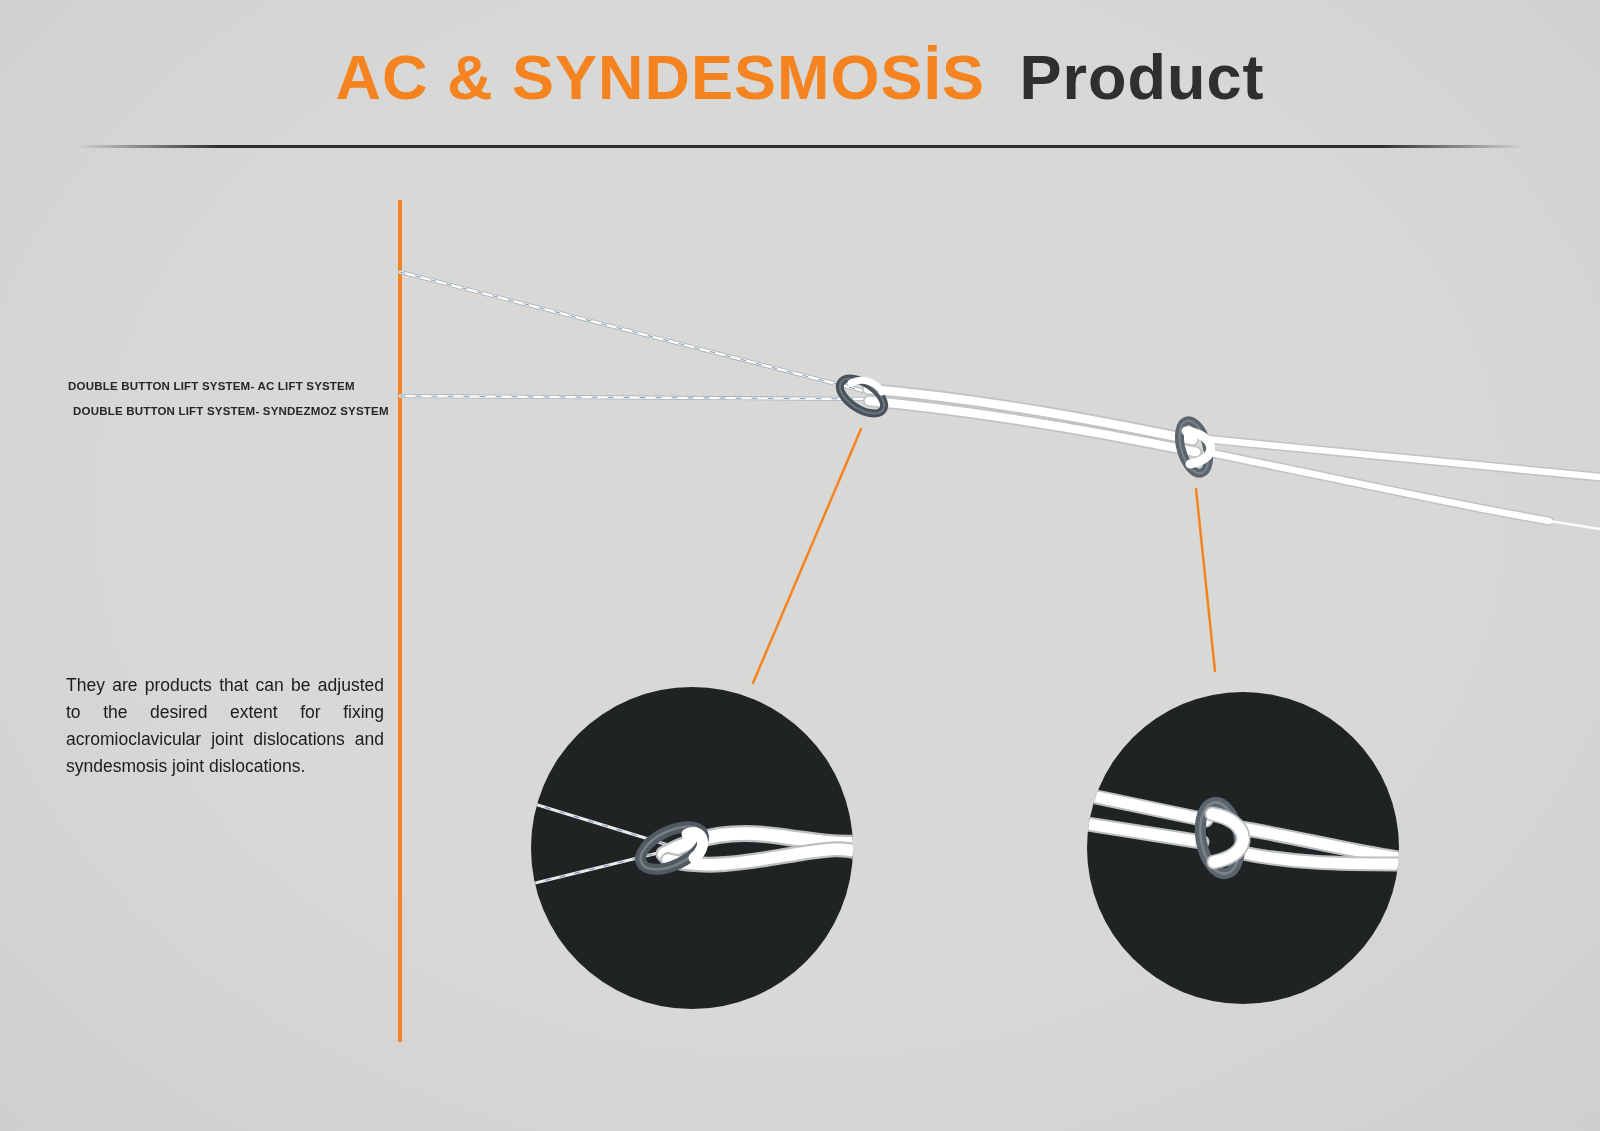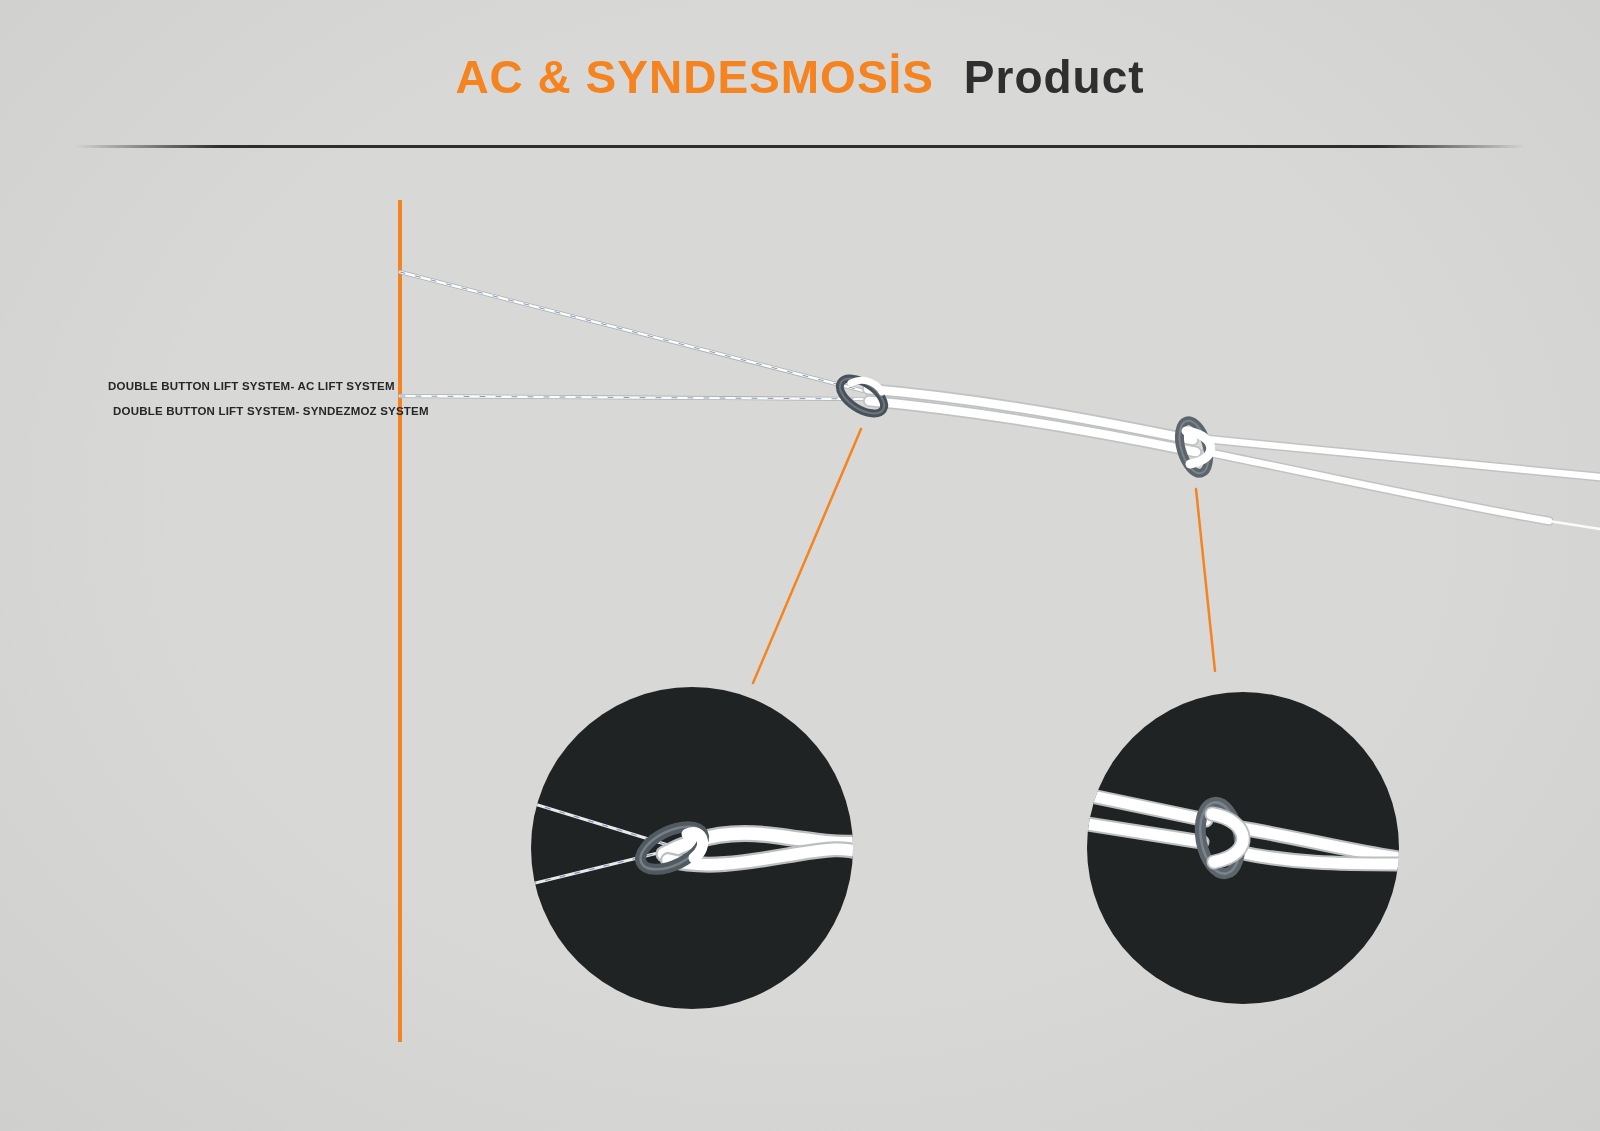--- a/index.html
+++ b/index.html
@@ -9,21 +9,21 @@
     margin:0 auto;
     background:radial-gradient(ellipse at 50% 45%, #d8d8d6 55%, #cfcfce 100%);
     font-family:"Liberation Sans", sans-serif;
     overflow:hidden;
   }
 
   
   .title {
     position:absolute; top:46px; left:0; width:100%;
     text-align:center;
-    font-size:46px; line-height:62px;
+    font-size:63px; line-height:62px;
     letter-spacing:1px;
     margin:0;
     white-space:nowrap;
   }
   .title .hl   { color:#F5831F; font-weight:800; }
   .title .rest { color:#2f2f2f; font-weight:600; margin-left:16px; }
 
   .divider {
     position:absolute; top:145px; left:75px; width:1450px; height:3px;
     border-radius:2px;
@@ -36,21 +36,21 @@
     position:absolute; left:398px; top:200px;
     width:4px; height:842px;
     background:#F5831F;
   }
 
   .sys-labels {
     position:absolute; left:68px; top:379px;
     font-size:11.5px; font-weight:bold;
     color:#262626; letter-spacing:0.2px;
   }
-  .sys-labels .sys-label { line-height:14px;margin-left:40px; }
+  .sys-labels .sys-label { line-height:14px; }
   .sys-labels .sys-label + .sys-label { margin-top:11px; padding-left:5px;text-align:right; }
 
   .desc {
     position:absolute; left:66px; top:672px; width:318px;
     font-size:17.5px; line-height:27px;
     color:#1c1c1c;
     text-align:justify;
     margin:0;
   }
 
@@ -70,20 +70,21 @@
 
   <div class="divider"></div>
 
   <div class="vline"></div>
 
   <div class="sys-labels">
     <div class="sys-label">DOUBLE BUTTON LIFT SYSTEM- AC LIFT SYSTEM</div>
     <div class="sys-label">DOUBLE BUTTON LIFT SYSTEM- SYNDEZMOZ SYSTEM</div>
   </div>
 
+  <p class="desc">They are products that can be adjusted to the desired extent for fixing acromioclavicular joint dislocations and syndesmosis joint dislocations.</p>
 
   <svg class="scene" viewBox="0 0 1600 1131" xmlns="http://www.w3.org/2000/svg">
     <defs>
       <clipPath id="clipL">
           <circle cx="692" cy="848" r="161"></circle>
         </clipPath>
       <clipPath id="clipR">
           <circle cx="1243" cy="848" r="156"></circle>
         </clipPath>
     </defs>

